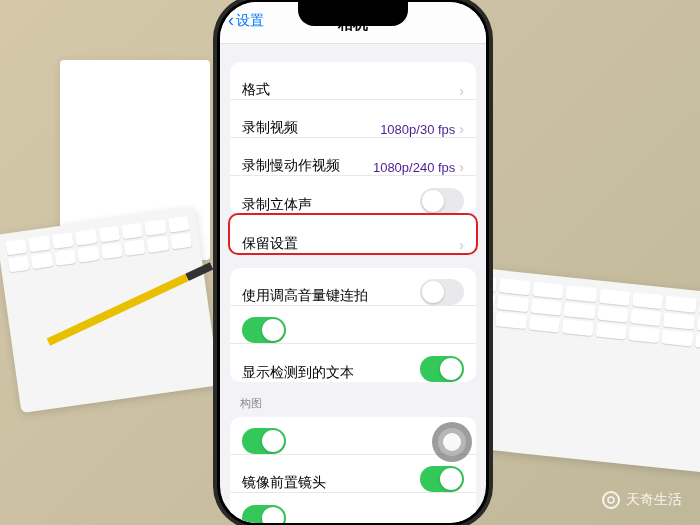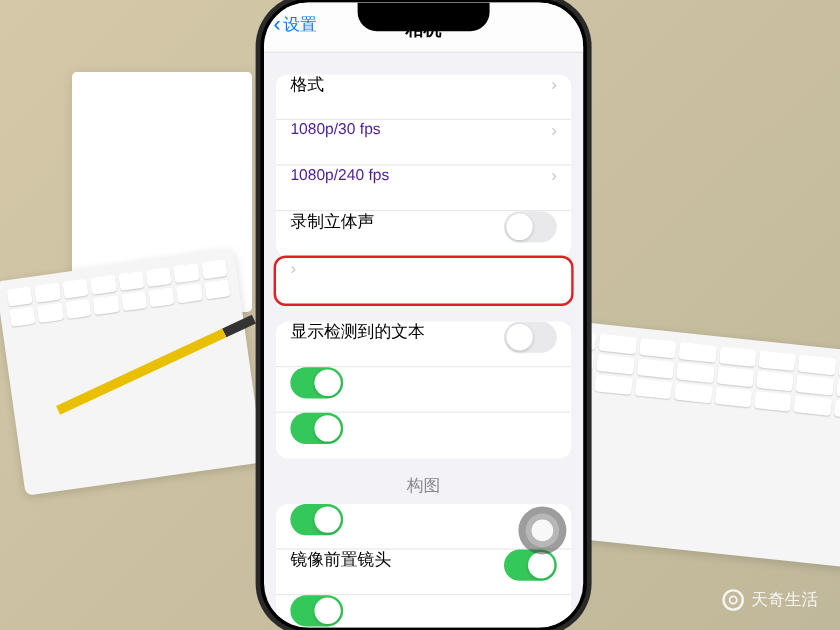--- a/index.html
+++ b/index.html
@@ -52,24 +52,24 @@
   color: #007aff; font-size: 14px; cursor: pointer;
 }
 .back-chevron { font-size: 18px; margin-right: 2px; }
 .nav-title { font-size: 15px; font-weight: 600; color: #000; }
 .settings-content {
   height: calc(100% - 42px); overflow-y: hidden; padding: 0;
 }
 .section { background: #fff; margin: 14px 10px 0; border-radius: 10px; overflow: hidden; }
 .section.first { margin-top: 18px; }
 .section-header {
-  font-size: 14px; color: #8a8a8e; padding: 14px 20px 4px; text-transform: none; text-align: center;
+  font-size: 11px; color: #8a8a8e; padding: 14px 20px 4px; text-transform: none;
 }
 .row {
-  display: flex; align-items: flex-start; justify-content: space-between;
+  display: flex; align-items: flex-end; justify-content: space-between;
   height: 38px; padding: 0 12px; border-bottom: 0.5px solid #e8e8ea;
   font-size: 14px; color: #000; cursor: pointer;
 }
 .row:last-child { border-bottom: none; }
 .row-label { flex: 1; }
 .row-value { color: #4c1d95; font-size: 13px; margin-right: 4px; }
 .chevron { color: #c4c4c6; font-size: 14px; }
 .toggle {
   width: 44px; height: 26px; border-radius: 13px; position: relative;
   transition: background 0.2s;
@@ -179,54 +179,58 @@
       </div>
 
       <div class="settings-content">
 
         <div class="section first">
           <div class="row">
             <span class="row-label">格式</span>
             <span class="chevron">›</span>
           </div>
           <div class="row">
+            <span class="row-label">录制视频</span>
             <span class="row-value">1080p/30 fps</span>
             <span class="chevron">›</span>
           </div>
           <div class="row">
+            <span class="row-label">录制慢动作视频</span>
             <span class="row-value">1080p/240 fps</span>
             <span class="chevron">›</span>
           </div>
           <div class="row">
             <span class="row-label">录制立体声</span>
             <div class="toggle off">
                 <div class="toggle-knob"></div>
               </div>
           </div>
         </div>
 
         <div class="section highlight">
           <div class="row">
+            <span class="row-label">保留设置</span>
             <span class="chevron">›</span>
           </div>
         </div>
 
         <div class="section">
           <div class="row">
+            <span class="row-label">使用调高音量键连拍</span>
+            <div class="toggle off">
+                <div class="toggle-knob"></div>
+              </div>
+          </div>
+          <div class="row">
+            <div class="toggle on">
+                <div class="toggle-knob"></div>
+              </div>
+          </div>
+          <div class="row">
             <span class="row-label">显示检测到的文本</span>
-            <div class="toggle off">
-                <div class="toggle-knob"></div>
-              </div>
-          </div>
-          <div class="row">
-            <div class="toggle on">
-                <div class="toggle-knob"></div>
-              </div>
-          </div>
-          <div class="row">
             <div class="toggle on">
                 <div class="toggle-knob"></div>
               </div>
           </div>
         </div>
 
         <div class="section-header">构图</div>
         <div class="section" style="margin-top:2px">
           <div class="row">
             <div class="toggle on">

